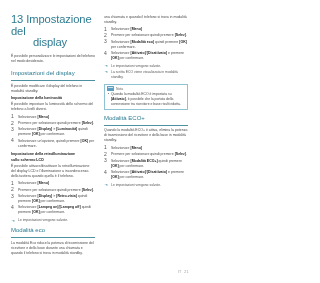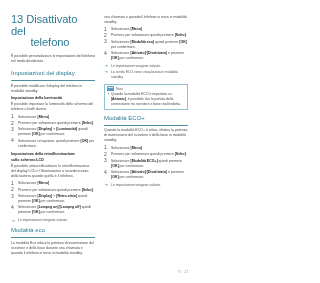--- a/index.html
+++ b/index.html
@@ -64,22 +64,22 @@
 </style>
 </head>
 <body>
 
 <div class="page">
   <div class="cols">
 
     <div class="col">
 
       <h1 class="doc-title">
-        <span class="title-l1"><span class="num">13</span><span>Disattivato del</span></span>
-        <span class="title-l2">telefono</span>
+        <span class="title-l1"><span class="num">13</span><span>Impostazione del</span></span>
+        <span class="title-l2">display</span>
       </h1>
 
       <p class="intro">È possibile personalizzare le impostazioni del telefono nel modo desiderato.</p>
 
       <h2 class="sec-head">Impostazioni del display</h2>
       <div class="sec-rule"></div>
 
       <p class="body">È possibile modificare il display del telefono in modalità standby.</p>
 
       <div class="sub-head">Impostazione della luminosità</div>

